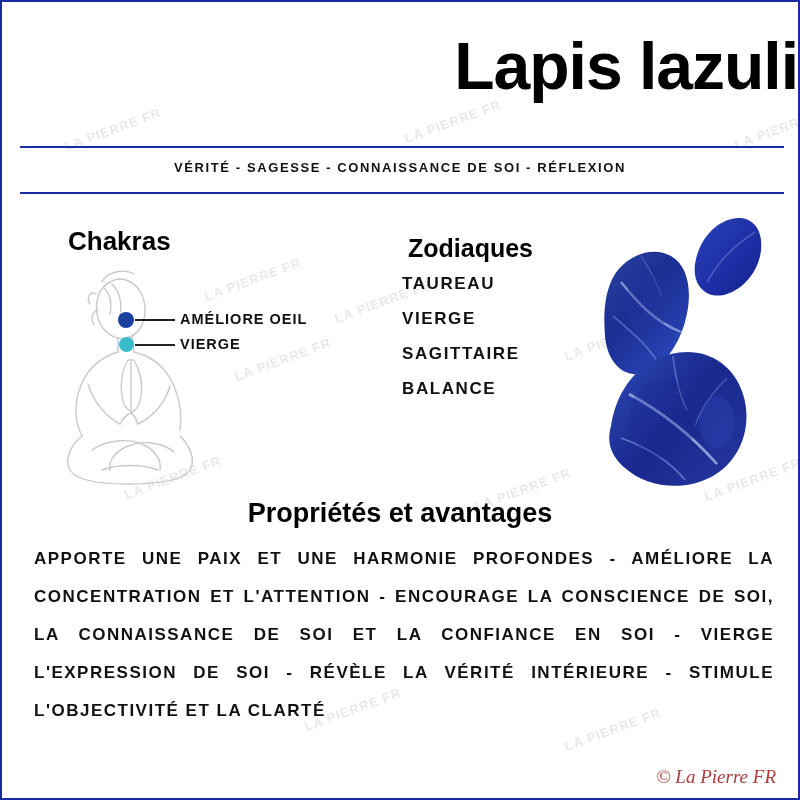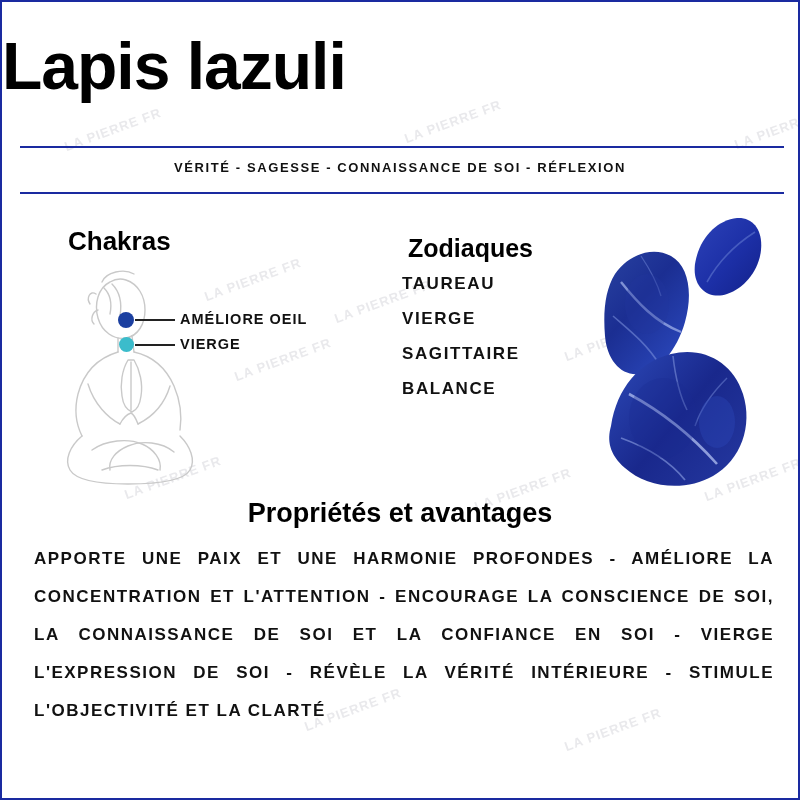--- a/index.html
+++ b/index.html
@@ -39,21 +39,21 @@
     transform: rotate(-20deg);
     white-space: nowrap;
   }
 
   
   .title {
     position: absolute;
     top: 26px;
     left: 0;
     width: 100%;
-    text-align: left;
+    text-align: right;
     font-size: 66px;
     font-weight: bold;
     letter-spacing: -1px;
     color: #000000;
     z-index: 3;
   }
 
   .rule {
     position: absolute;
     left: 18px;
@@ -313,13 +313,14 @@
       <path d="M96 144 C98 162 102 182 110 198" stroke="#8ea2e5" stroke-width="1.6" fill="none" opacity="0.5"></path>
       <path d="M150 166 C136 180 124 196 118 214" stroke="#7f94e0" stroke-width="1.4" fill="none" opacity="0.45"></path>
       <ellipse cx="86" cy="206" rx="34" ry="40" fill="#1b2b92" opacity="0.3"></ellipse>
       <ellipse cx="140" cy="210" rx="18" ry="26" fill="#2d4bbd" opacity="0.35"></ellipse>
     </svg>
   </div>
 
   <div class="props-heading">Propriétés et avantages</div>
   <div class="props-body">APPORTE UNE PAIX ET UNE HARMONIE PROFONDES - AMÉLIORE LA CONCENTRATION ET L'ATTENTION - ENCOURAGE LA CONSCIENCE DE SOI, LA CONNAISSANCE DE SOI ET LA CONFIANCE EN SOI - VIERGE L'EXPRESSION DE SOI - RÉVÈLE LA VÉRITÉ INTÉRIEURE - STIMULE L'OBJECTIVITÉ ET LA CLARTÉ</div>
 
+  <div class="signature">© La Pierre FR</div>
 </div>
 
 </body></html>

